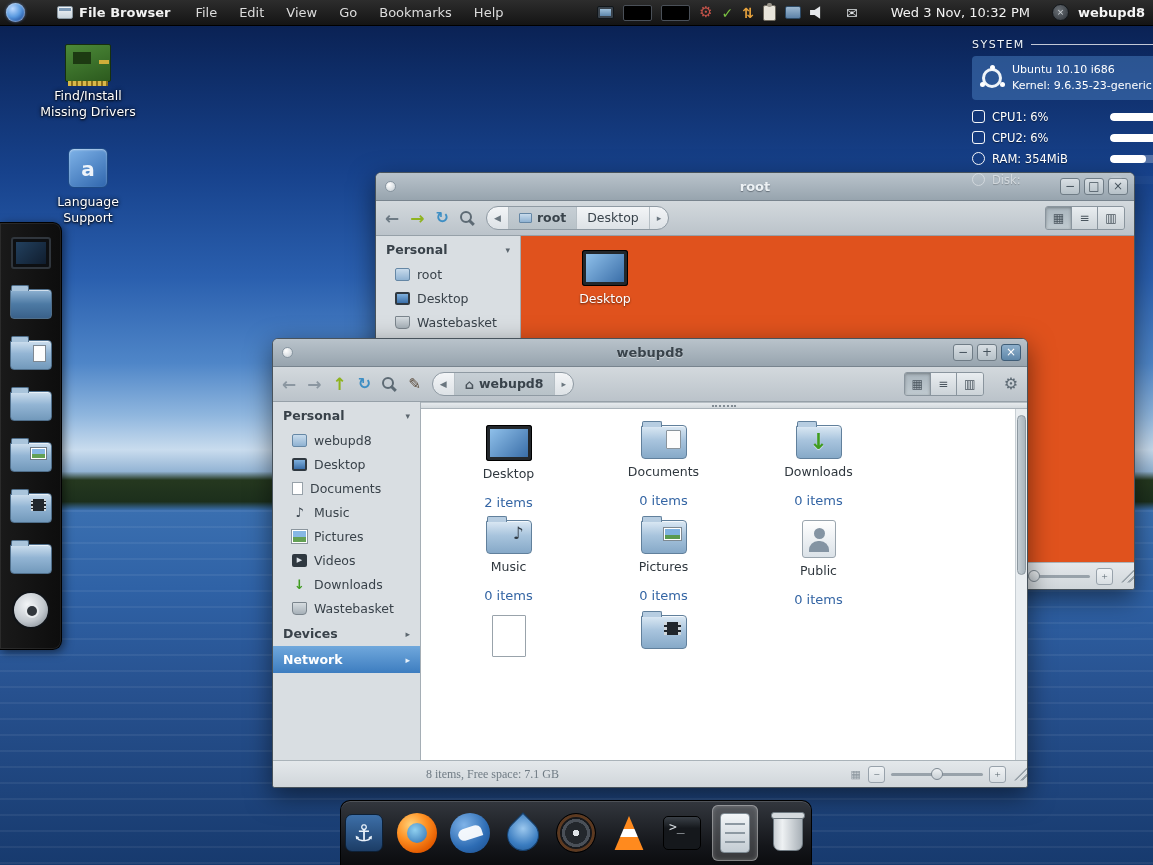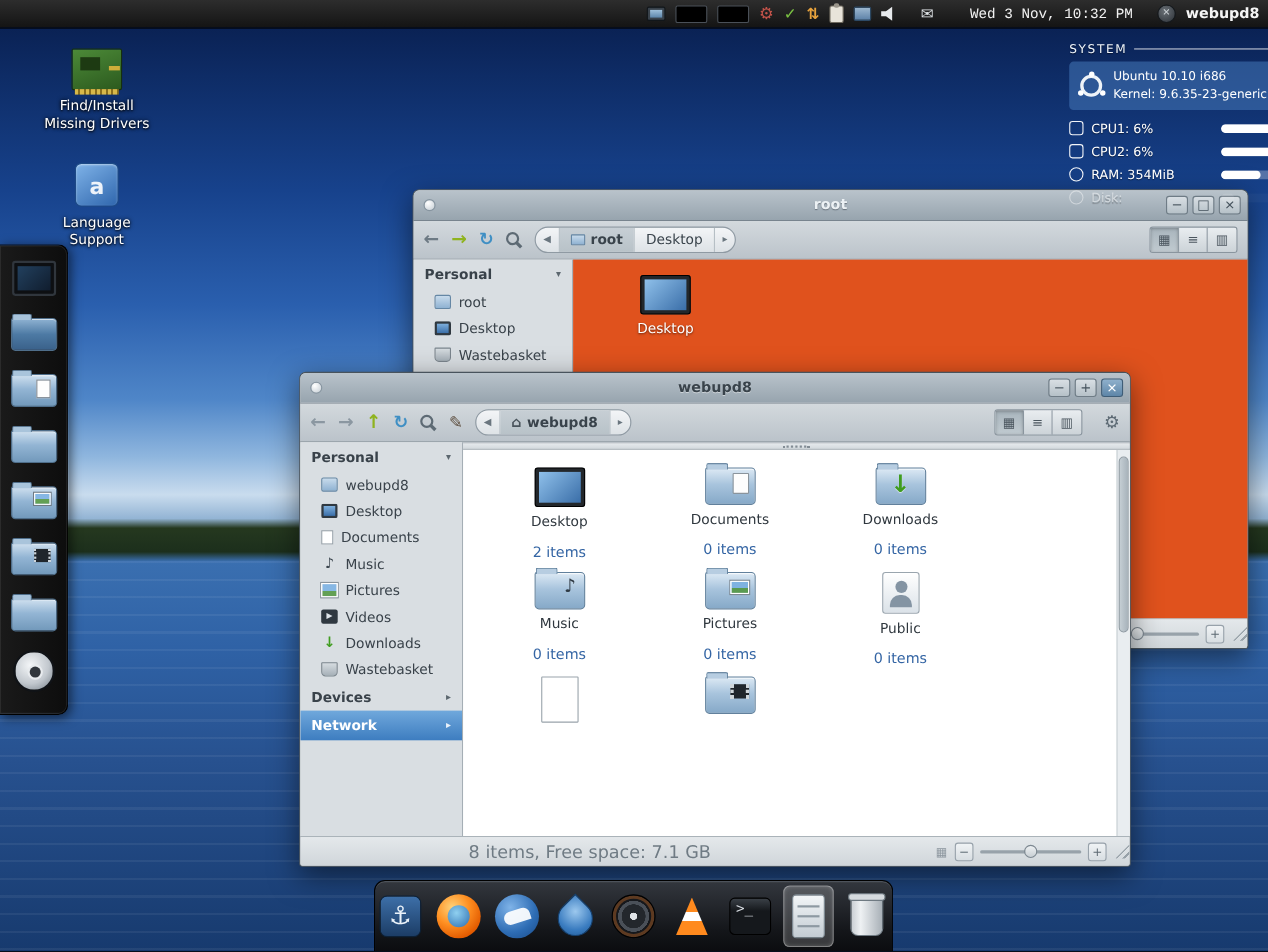--- a/index.html
+++ b/index.html
@@ -47,21 +47,21 @@
   .tray-term { width:29px; height:16px; background:#000; border:1px solid #4a5058; border-radius:2px; }
   .tray-gear { color:#c4534a; font-size:15px; line-height:1; }
   .tray-check { color:#7ac142; font-weight:bold; font-size:14px; line-height:1; }
   .tray-updown { color:#e8a33d; font-size:14px; font-weight:bold; line-height:1; }
   .tray-clip { width:13px; height:16px; background:#e8e4da; border:1px solid #6f6a5f; border-radius:2px; position:relative; }
   .tray-clip::before { content:""; position:absolute; left:3px; top:-3px; width:5px; height:4px; background:#9a958b; border-radius:2px; }
   .tray-window { width:16px; height:13px; background:linear-gradient(#9db8d0,#5d82a8); border:1px solid #2d4a66; border-radius:2px; }
   .tray-speaker { width:14px; height:14px; background:#e6e9ec;
       clip-path:polygon(0 33%, 32% 33%, 72% 5%, 72% 95%, 32% 67%, 0 67%); }
   .tray-mail { color:#dfe3e6; font-size:14px; margin-left:13px; line-height:1; }
-  .panel-clock { margin-left:24px; color:#f2f2f2;font-family:Liberation Mono, monospace; }
+  .panel-clock { margin-left:24px; color:#f2f2f2; }
   .user-orb { width:17px; height:17px; border-radius:50%; margin-left:13px;
       background:radial-gradient(circle at 40% 35%, #6a7076, #2b3036); border:1px solid #14181c;
       color:#cfd4d8; font-size:9px; text-align:center; line-height:15px; }
   .user-orb::before { content:"×"; }
   .panel-user { font-weight:bold; color:#f5f5f5; }
 
   
   .desk-icon { position:absolute; width:100px; text-align:center; z-index:2; }
   .desk-label { color:#fff; font-size:12.5px; line-height:1.3; margin-top:6px;
       text-shadow:0 1px 2px #000, 0 0 4px rgba(0,0,0,.9); }
@@ -172,21 +172,21 @@
   .si-pic { background:linear-gradient(180deg,#86b7e4 55%, #63a054 55%); border:1px solid #fff; box-shadow:0 0 0 1px #8b959d; }
   .si-video { background:#2f3840; border-radius:2px; color:#dfe5ea; font-size:7px; }
   .si-video::before { content:"▶"; }
   .si-down::before { content:"↓"; color:#3f9c1f; font-weight:bold; font-size:13px; }
   .si-trash { background:linear-gradient(#d6dce0,#a6b0b8); border:1px solid #7b858d; border-radius:1px 1px 4px 4px; }
   .network-row { background:linear-gradient(#70a8dc,#3d7dc0); color:#fff; font-weight:bold;
       display:flex; align-items:center; padding:6px 10px;text-align:center; }
   .network-row .caret { margin-left:auto; font-size:9px; color:#eaf2fa; }
 
   .statusbar { height:27px; background:linear-gradient(#e4e8eb,#d0d6da); border-top:1px solid #aab3b9;
-      display:flex; align-items:center; font-size:16px; color:#6f7b84; border-radius:0 0 2px 2px; padding:0 0; }
+      display:flex; align-items:center; font-size:12px; color:#6f7b84; border-radius:0 0 2px 2px; padding:0 0;font-family:Liberation Serif, serif; }
   .zoom-btn { width:17px; height:17px; border:1px solid #98a2ab; border-radius:3px; flex:none;
       background:linear-gradient(#f0f3f5,#d8dee2); color:#5d6a73; font-size:11px; line-height:15px; text-align:center; }
   .zoom-slider { width:92px; height:3px; background:#98a2aa; border-radius:2px; position:relative; margin:0 6px; flex:none; }
   .zoom-knob { position:absolute; top:-5px; width:12px; height:12px; border-radius:50%;
       background:linear-gradient(#eef1f3,#c8cfd4); border:1px solid #7d8891; }
   .grip { width:13px; height:13px; margin-left:8px; flex:none;
       background:repeating-linear-gradient(135deg, transparent 0 3px, #97a1a8 3px 5px);
       clip-path:polygon(100% 0, 100% 100%, 0 100%); }
   .status-grid-ico { font-size:11px; color:#8b959d; margin-right:7px; }
 
@@ -589,20 +589,31 @@
       </div>
     <div class="dock-slot">
         <span class="fold g-down"></span>
       </div>
     <div class="dock-slot">
         <span class="di-cd"></span>
       </div>
   </div>
 
   <div class="top-panel">
+    <div class="panel-left">
+      <span class="distro-orb"></span>
+      <span class="panel-app-icon"></span>
+      <span class="panel-title">File Browser</span>
+      <span class="panel-menu">File</span>
+      <span class="panel-menu">Edit</span>
+      <span class="panel-menu">View</span>
+      <span class="panel-menu">Go</span>
+      <span class="panel-menu">Bookmarks</span>
+      <span class="panel-menu">Help</span>
+    </div>
     <div class="panel-right">
       <span class="tray-screen"></span>
       <span class="tray-term"></span>
       <span class="tray-term"></span>
       <span class="tray-gear g-gear"></span>
       <span class="tray-check g-check"></span>
       <span class="tray-updown g-updown"></span>
       <span class="tray-clip"></span>
       <span class="tray-window"></span>
       <span class="tray-speaker"></span>

